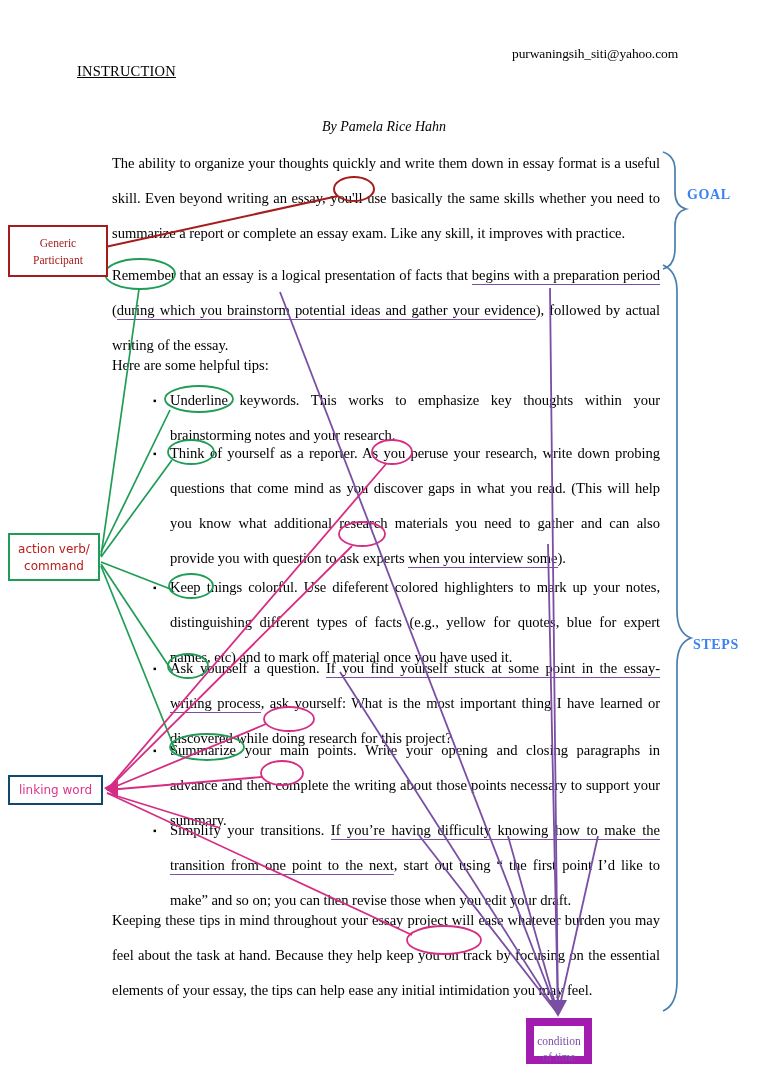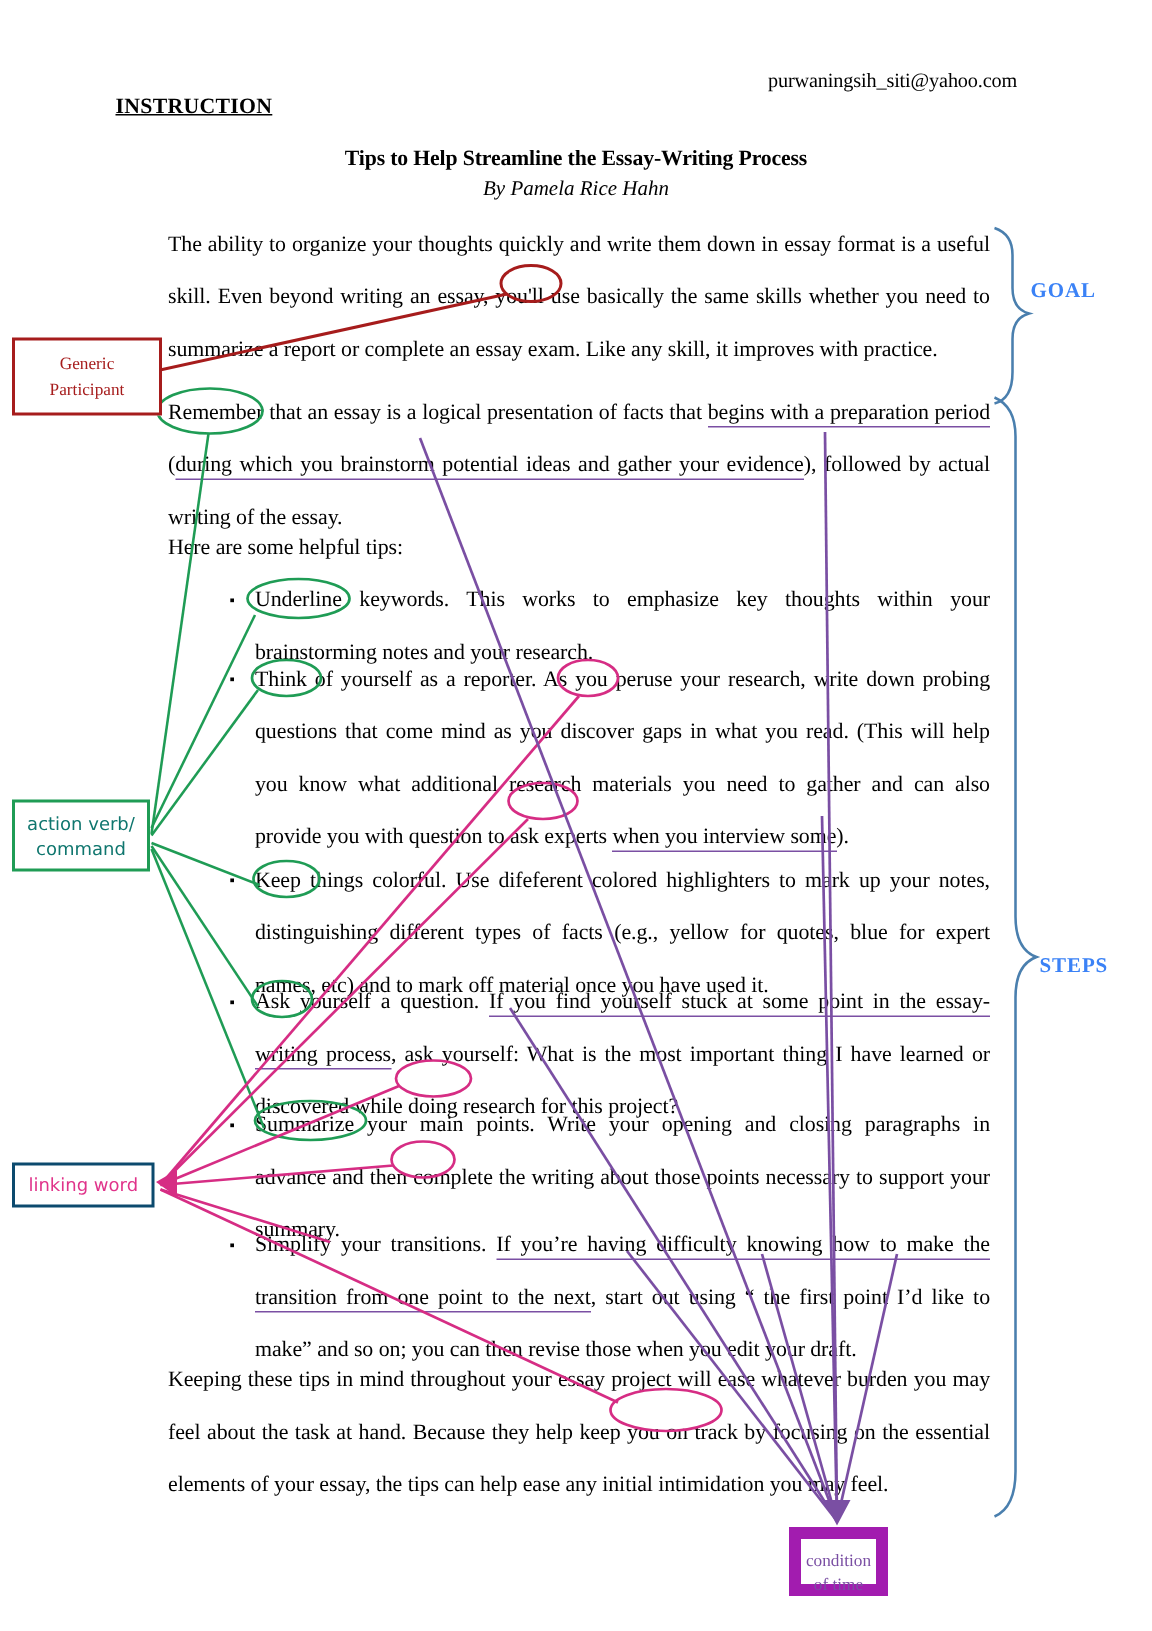--- a/index.html
+++ b/index.html
@@ -35,21 +35,21 @@
     top: 46px;
     font-size: 13.5px;
     color: #000;
     letter-spacing: -0.1px;
   }
   .instruction {
     position: absolute;
     left: 77px;
     top: 63px;
     font-size: 14.5px;
-    font-weight: bold;
+    font-weight: normal;
     text-decoration: underline;
     letter-spacing: 0.2px;
   }
   .doc-title {
     position: absolute;
     left: 0;
     top: 98px;
     width: 768px;
     text-align: center;
     font-size: 14.5px;
@@ -117,21 +117,21 @@
     color: #a61c1c;
     font-size: 11.5px;
     line-height: 17px;
     padding-top: 8px;
     font-family: "Liberation Serif", serif;
   }
   .lbl-green {
     left: 8px; top: 533px;
     width: 92px; height: 48px;
     border: 2px solid #1f9c55;
-    color: #0f766e;
+    color: #b91c1c;
     font-size: 12px;
     line-height: 17px;
     padding-top: 6px;
   }
   .lbl-pink {
     left: 8px; top: 775px;
     width: 95px; height: 30px;
     border: 2px solid #0c4a6e;
     color: #e0338a;
     font-size: 12px;
@@ -176,21 +176,20 @@
   <svg class="ov under" viewBox="0 0 768 1087">
 
     <path d="M 663 152 q 12 4 12 18 l 0 22 q 0 14 11 17 q -11 3 -11 17 l 0 22 q 0 18 -12 21" fill="none" stroke="#4a7fae" stroke-width="1.7"></path>
 
     <path d="M 663 265 q 14 6 14 26 l 0 320 q 0 22 14 27 q -14 5 -14 27 l 0 316 q 0 24 -14 30" fill="none" stroke="#4a7fae" stroke-width="1.7"></path>
   </svg>
 
   <div class="txt-layer">
     <div class="email">purwaningsih_siti@yahoo.com</div>
     <div class="instruction">INSTRUCTION</div>
-    <div class="doc-title">Tips to Help Streamline the Essay-Writing Process</div>
     <div class="doc-byline">By Pamela Rice Hahn</div>
 
     <div class="para" style="top:146px;">The ability to organize your thoughts quickly and write them down in essay format is a useful skill. Even beyond writing an essay, you'll use basically the same skills whether you need to summarize a report or complete an essay exam. Like any skill, it improves with practice.</div>
 
     <div class="para" style="top:258px;">
       <span>Remember that an essay is a logical presentation of  facts that </span><span class="u-purple">begins with a preparation period</span><span> (</span><span class="u-purple">during which you brainstorm potential ideas and gather your evidence</span><span>), followed by actual writing of the essay.</span>
     </div>
 
     <div class="para nojust" style="top:348px;">Here are some helpful tips:</div>
 

